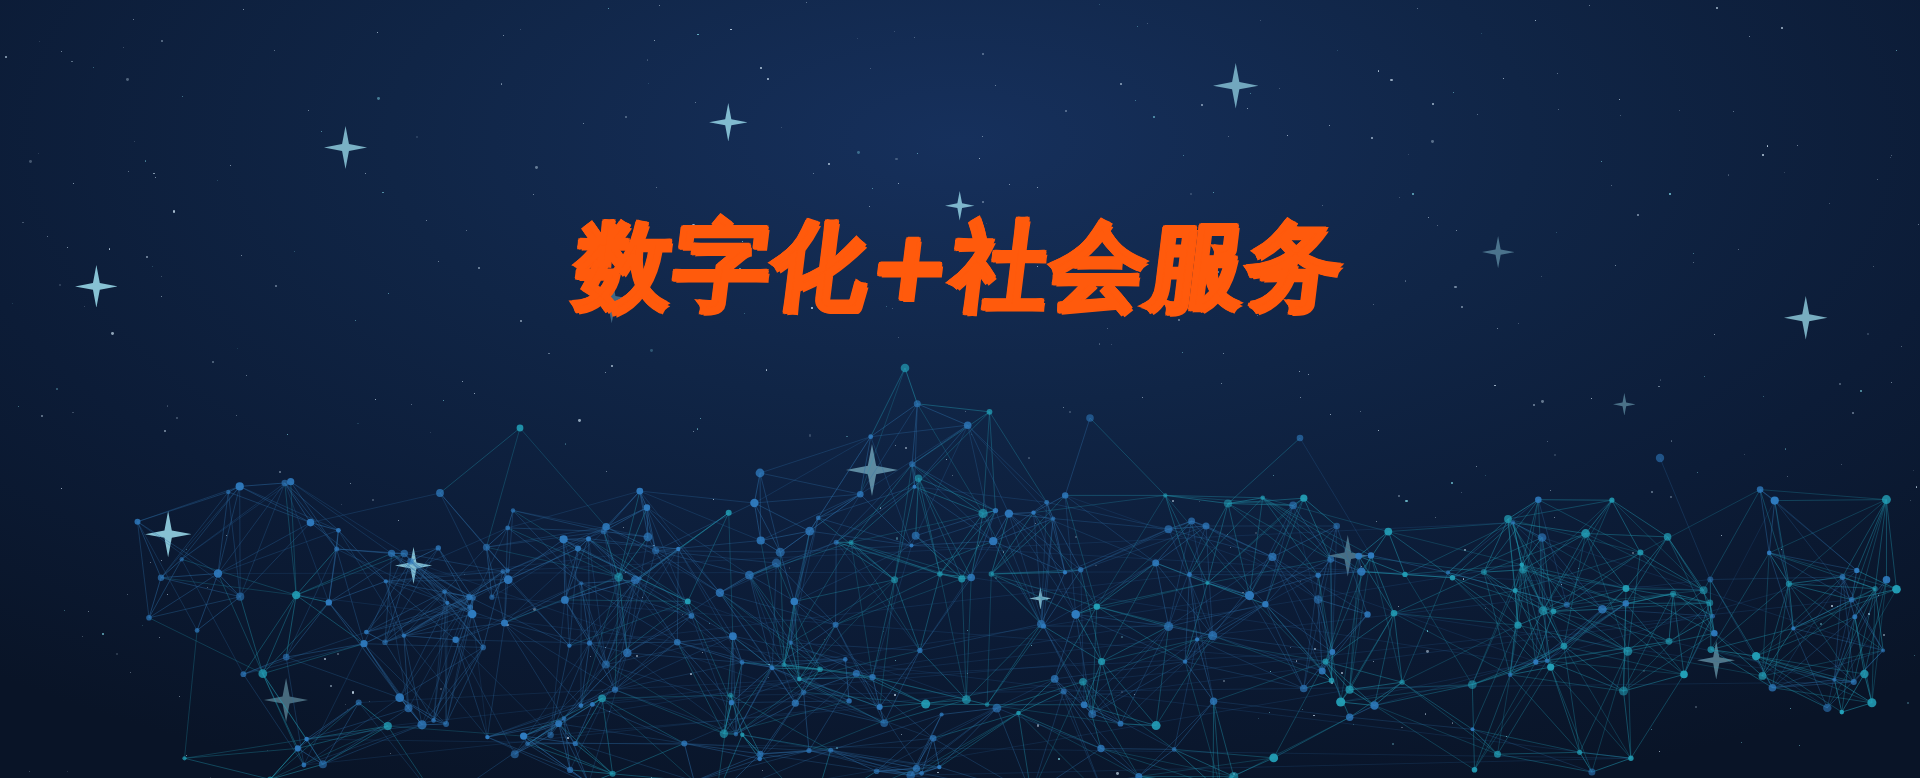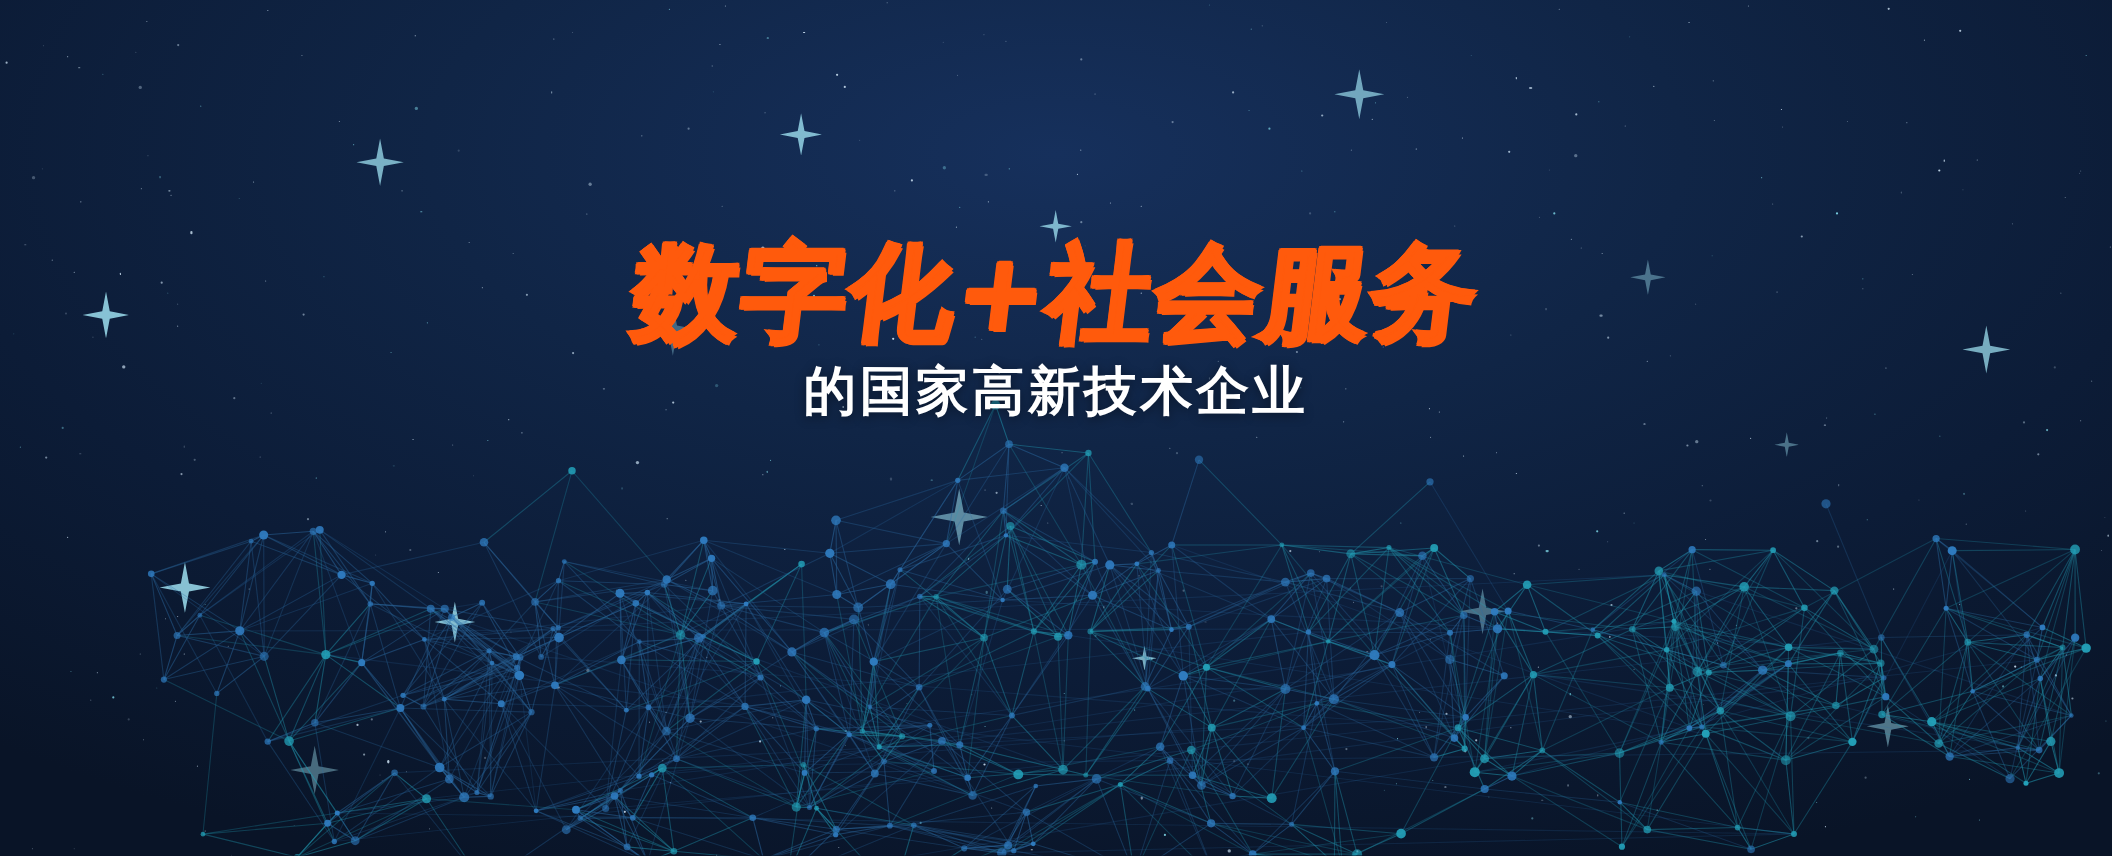--- a/index.html
+++ b/index.html
@@ -2262,16 +2262,15 @@
         <circle cx="1300.0" cy="130.0" r="3.3" fill="#2F7BBF" fill-opacity="0.62"></circle>
         <circle cx="520.0" cy="120.0" r="3.4" fill="#23A0B8" fill-opacity="0.87"></circle>
         <circle cx="760.0" cy="165.0" r="4.4" fill="#2F7BBF" fill-opacity="0.77"></circle>
         <circle cx="1660.0" cy="150.0" r="4.2" fill="#2F7BBF" fill-opacity="0.58"></circle>
         <circle cx="440.0" cy="185.0" r="3.9" fill="#2F7BBF" fill-opacity="0.75"></circle>
       </g>
   </svg>
 
   <div class="text-block">
     <span class="headline">数字化+社会服务</span>
-    <span class="subheadline">的国家高新技术企业</span>
   </div>
 
 </div>
 
 </body></html>

